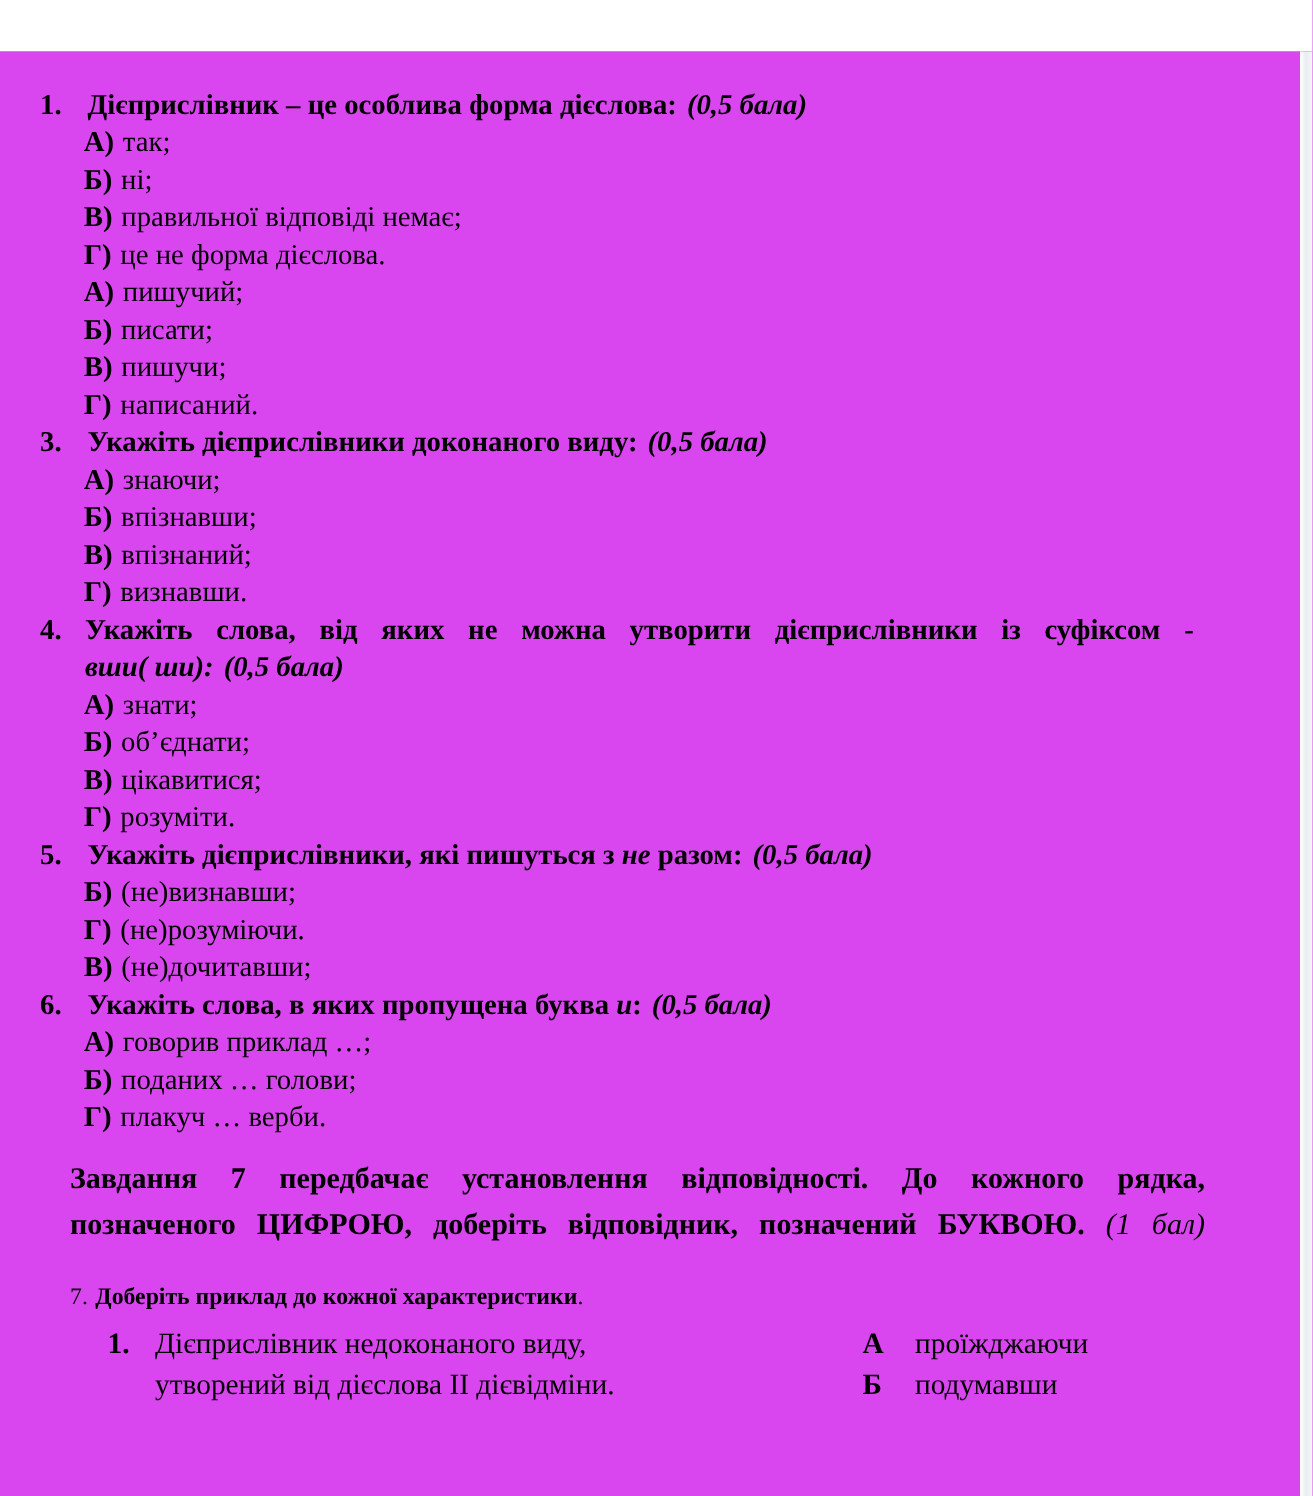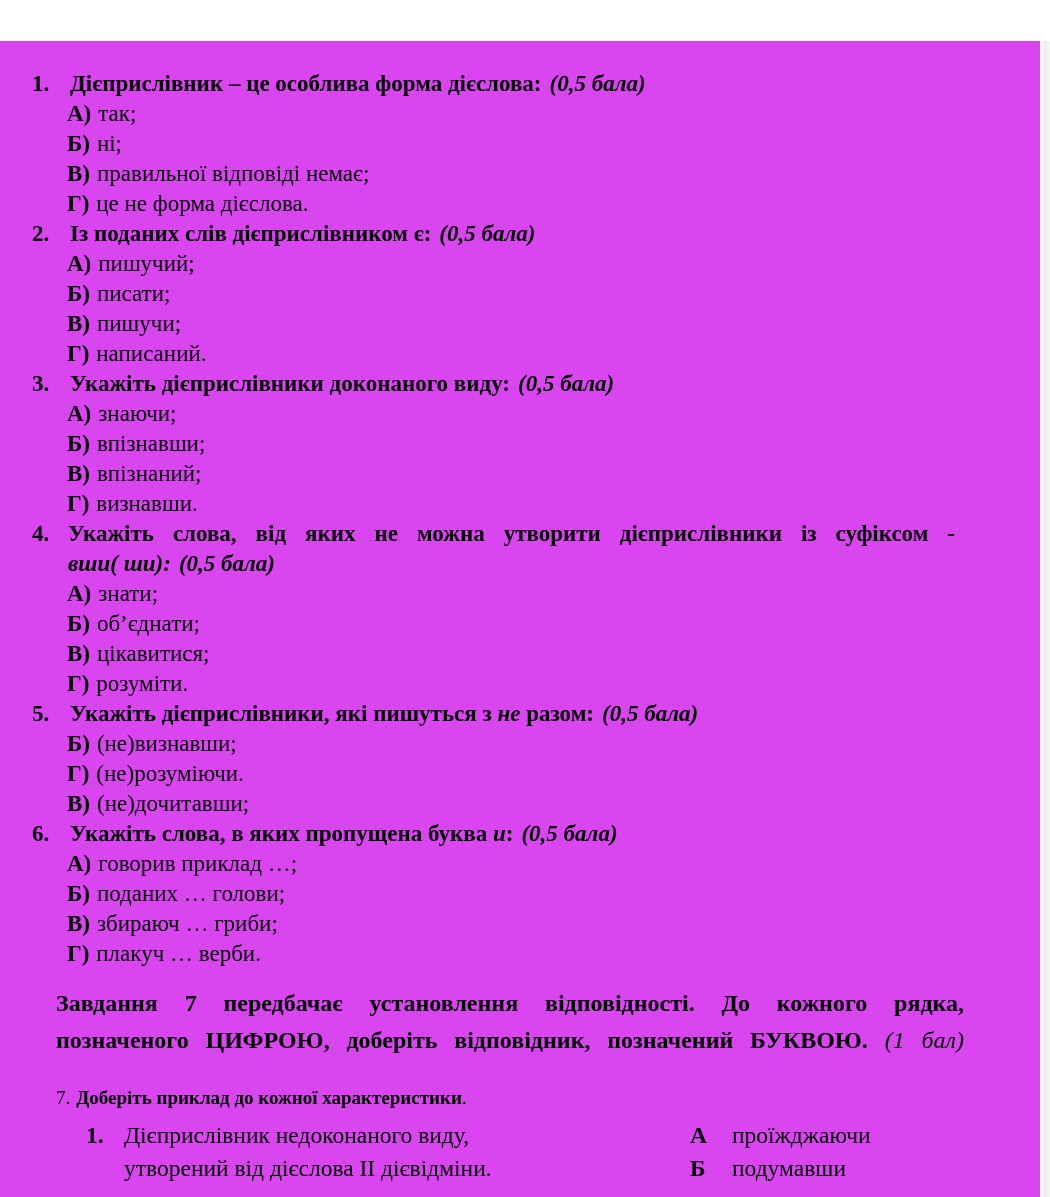--- a/index.html
+++ b/index.html
@@ -69,23 +69,20 @@
       <div class="q-row q-head">
         <span class="q-num">1.</span><span>Дієприслівник – це особлива форма дієслова:</span><i class="pts">(0,5 бала)</i>
       </div>
       <div class="q-row opt"><span class="opt-letter">А)</span><span class="opt-text">так;</span></div>
       <div class="q-row opt"><span class="opt-letter">Б)</span><span class="opt-text">ні;</span></div>
       <div class="q-row opt"><span class="opt-letter">В)</span><span class="opt-text">правильної відповіді немає;</span></div>
       <div class="q-row opt"><span class="opt-letter">Г)</span><span class="opt-text">це не форма дієслова.</span></div>
     </div>
 
     <div>
-      <div class="q-row q-head">
-        <span class="q-num">2.</span><span>Із поданих слів дієприслівником є:</span><i class="pts">(0,5 бала)</i>
-      </div>
       <div class="q-row opt"><span class="opt-letter">А)</span><span class="opt-text">пишучий;</span></div>
       <div class="q-row opt"><span class="opt-letter">Б)</span><span class="opt-text">писати;</span></div>
       <div class="q-row opt"><span class="opt-letter">В)</span><span class="opt-text">пишучи;</span></div>
       <div class="q-row opt"><span class="opt-letter">Г)</span><span class="opt-text">написаний.</span></div>
     </div>
 
     <div>
       <div class="q-row q-head">
         <span class="q-num">3.</span><span>Укажіть дієприслівники доконаного виду:</span><i class="pts">(0,5 бала)</i>
       </div>
@@ -115,21 +112,20 @@
       <div class="q-row opt"><span class="opt-letter">Г)</span><span class="opt-text">(не)розуміючи.</span></div>
       <div class="q-row opt"><span class="opt-letter">В)</span><span class="opt-text">(не)дочитавши;</span></div>
     </div>
 
     <div>
       <div class="q-row q-head">
         <span class="q-num">6.</span><span>Укажіть слова, в яких пропущена буква </span><span class="q-em">и</span><span>:</span><i class="pts">(0,5 бала)</i>
       </div>
       <div class="q-row opt"><span class="opt-letter">А)</span><span class="opt-text">говорив приклад …;</span></div>
       <div class="q-row opt"><span class="opt-letter">Б)</span><span class="opt-text">поданих … голови;</span></div>
-      <div class="q-row opt"><span class="opt-letter">В)</span><span class="opt-text">збираюч … гриби;</span></div>
       <div class="q-row opt"><span class="opt-letter">Г)</span><span class="opt-text">плакуч … верби.</span></div>
     </div>
 
     <div class="instruction">
       <div class="instr-line">Завдання 7 передбачає установлення відповідності. До кожного рядка,</div>
       <div class="instr-line"><span>позначеного ЦИФРОЮ, доберіть відповідник, позначений БУКВОЮ.</span> <i class="instr-pts">(1 бал)</i></div>
     </div>
 
     <div class="task7">
       <span class="task7-num">7.</span><span class="task7-title">Доберіть приклад до кожної характеристики</span><span class="task7-period">.</span>

